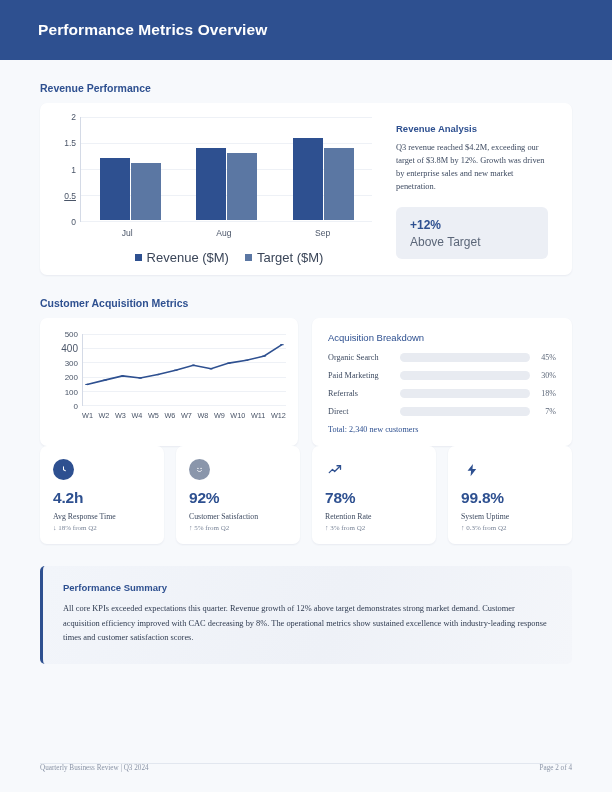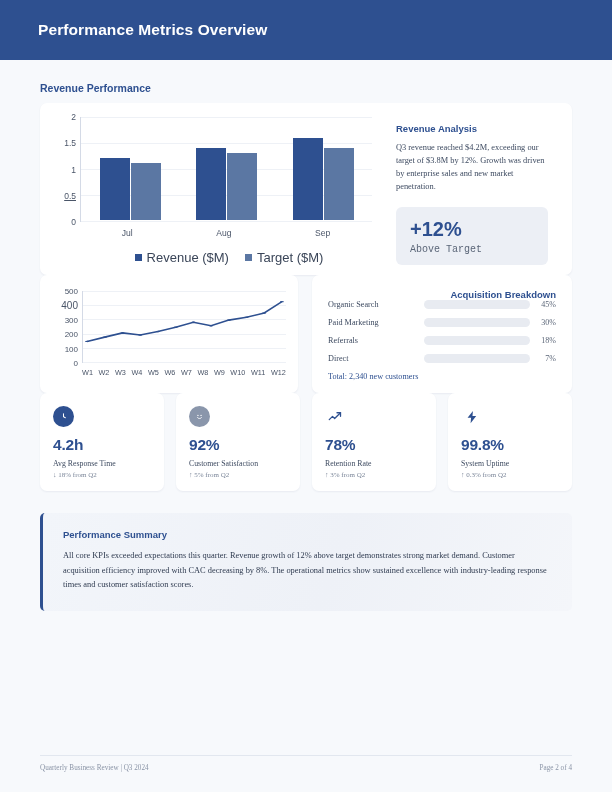--- a/index.html
+++ b/index.html
@@ -90,47 +90,47 @@
     color: #2e5090; font-size: 9.5px; font-weight: bold; margin-bottom: 7px;
   }
   .analysis-body {
     font-family: "Liberation Serif", serif;
     font-size: 8.4px; line-height: 1.55; color: #3d4a60;
   }
   .stat-box {
     margin-top: 14px; background: #eceff5; border-radius: 6px;
     padding: 11px 14px 10px 14px;
   }
-  .stat-value { color: #2e5090; font-size: 20px; font-weight: bold; }
+  .stat-value { color: #2e5090; font-size: 12px; font-weight: bold; }
   .stat-label {
-    font-family: Liberation Mono, monospace;
-    font-size: 10px; color: #5b6людей; color: #5b6678; margin-top: 3px;
+    font-family: Liberation Sans, sans-serif;
+    font-size: 12px; color: #5b6людей; color: #5b6678; margin-top: 3px;
   }
 
   
   .acq-row { display: flex; gap: 14px; }
   .line-card { width: 258px; padding: 16px 12px 12px 12px; }
   .acq-card { flex: 1; padding: 14px 16px 12px 16px; }
 
   .line-chart { position: relative; height: 72px; margin-left: 30px; }
   .line-plot {
     position: absolute; inset: 0;
     border-left: 1px solid #d4dae6; border-bottom: 1px solid #d4dae6;
   }
   .line-xaxis {
     margin-left: 30px; display: flex; justify-content: space-between;
     font-size: 7.3px; color: #4a5568; padding-top: 5px;
   }
 
   .acq-title {
-    color: #2e5090; font-size: 9.5px; font-weight: bold;  text-align: right;
+    color: #2e5090; font-size: 9.5px; font-weight: normal; margin-bottom: 10px;
   }
   .acq-item { display: flex; align-items: center; margin-bottom: 9px; }
   .acq-label {
-    width: 96px; font-family: "Liberation Serif", serif;
+    width: 72px; font-family: "Liberation Serif", serif;
     font-size: 8.2px; color: #3d4a60;
   }
   .track {
     flex: 1; height: 9px; background: #e8ebf1; border-radius: 5px;
     overflow: hidden;
   }
   .fill { height: 100%; border-radius: 5px; }
   .acq-pct {
     width: 26px; text-align: right;
     font-family: "Liberation Serif", serif;
@@ -174,21 +174,21 @@
     color: #2e5090; font-size: 9.5px; font-weight: bold; margin-bottom: 9px;
   }
   .summary-body {
     font-family: "Liberation Serif", serif;
     font-size: 8.4px; line-height: 1.75; color: #2f3b50;
   }
 
   
   .footer {
     position: absolute; left: 40px; right: 40px; bottom: 20px;
-    border-top: 1px solid #e2e7ef; padding-top: 8px;
+    border-top: 1px solid #e2e7ef; padding-top: 0;
     display: flex; justify-content: space-between;
     font-family: "Liberation Serif", serif;
     font-size: 7.2px; color: #8a94a6;
   }
 </style>
 </head>
 <body>
 
 <div class="page-header">
   <h1>Performance Metrics Overview</h1>
@@ -252,20 +252,21 @@
     <div class="analysis-col">
       <div class="analysis-title">Revenue Analysis</div>
       <div class="analysis-body">Q3 revenue reached $4.2M, exceeding our target of $3.8M by 12%. Growth was driven by enterprise sales and new market penetration.</div>
       <div class="stat-box">
         <div class="stat-value">+12%</div>
         <div class="stat-label">Above Target</div>
       </div>
     </div>
   </div>
 
+  <div class="section-title">Customer Acquisition Metrics</div>
 
   <div class="acq-row">
     <div class="card line-card">
       <div class="line-chart">
         <div class="yaxis">
             <div class="ytick" style="top: 0%; font-size: 8px;">500</div>
             <div class="ytick" style="top: 20%; font-size: 10px;">400</div>
             <div class="ytick" style="top: 40%; font-size: 8px;">300</div>
             <div class="ytick" style="top: 60%; font-size: 8px;">200</div>
             <div class="ytick" style="top: 80%; font-size: 8px;">100</div>

